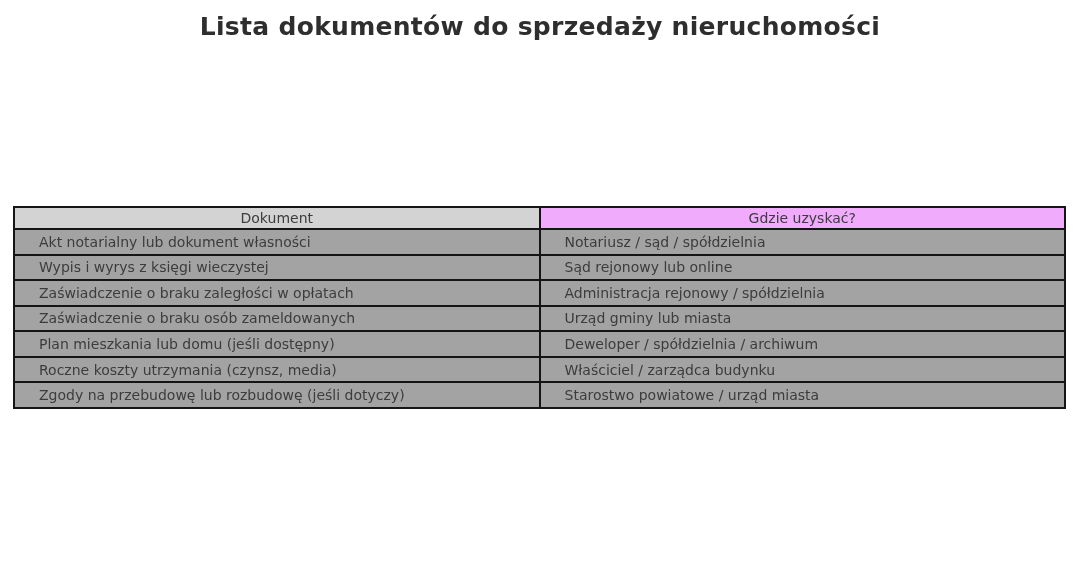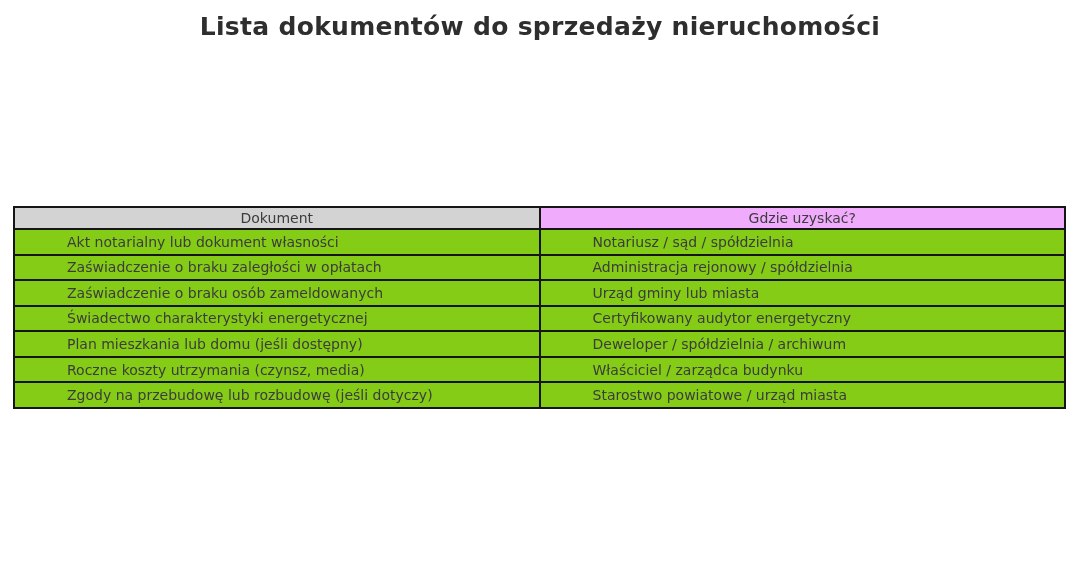--- a/index.html
+++ b/index.html
@@ -45,23 +45,23 @@
       white-space: nowrap;
       overflow: hidden;
     }
     .doc-table th {
       font-weight: normal;
       text-align: center;
     }
     .doc-table th.col-dokument { background: #d3d3d3; }
     .doc-table th.col-gdzie    { background: #f0abfc; }
     .doc-table td {
-      background: #84cc16;
+      background: #a3a3a3;
       text-align: left;
-      padding-left: 52px;
+      padding-left: 24px;
     }
   </style>
 </head>
 <body>
 
 <div class="page-title">Lista dokumentów do sprzedaży nieruchomości</div>
 
 <table class="doc-table">
   <colgroup>
     <col style="width:50%">
@@ -72,30 +72,30 @@
       <th class="col-dokument">Dokument</th>
       <th class="col-gdzie">Gdzie uzyskać?</th>
     </tr>
   </thead>
   <tbody>
     <tr>
       <td>Akt notarialny lub dokument własności</td>
       <td>Notariusz / sąd / spółdzielnia</td>
     </tr>
     <tr>
+      <td>Wypis i wyrys z księgi wieczystej</td>
+      <td>Sąd rejonowy lub online</td>
+    </tr>
+    <tr>
       <td>Zaświadczenie o braku zaległości w opłatach</td>
       <td>Administracja rejonowy / spółdzielnia</td>
     </tr>
     <tr>
       <td>Zaświadczenie o braku osób zameldowanych</td>
       <td>Urząd gminy lub miasta</td>
-    </tr>
-    <tr>
-      <td>Świadectwo charakterystyki energetycznej</td>
-      <td>Certyfikowany audytor energetyczny</td>
     </tr>
     <tr>
       <td>Plan mieszkania lub domu (jeśli dostępny)</td>
       <td>Deweloper / spółdzielnia / archiwum</td>
     </tr>
     <tr>
       <td>Roczne koszty utrzymania (czynsz, media)</td>
       <td>Właściciel / zarządca budynku</td>
     </tr>
     <tr>

